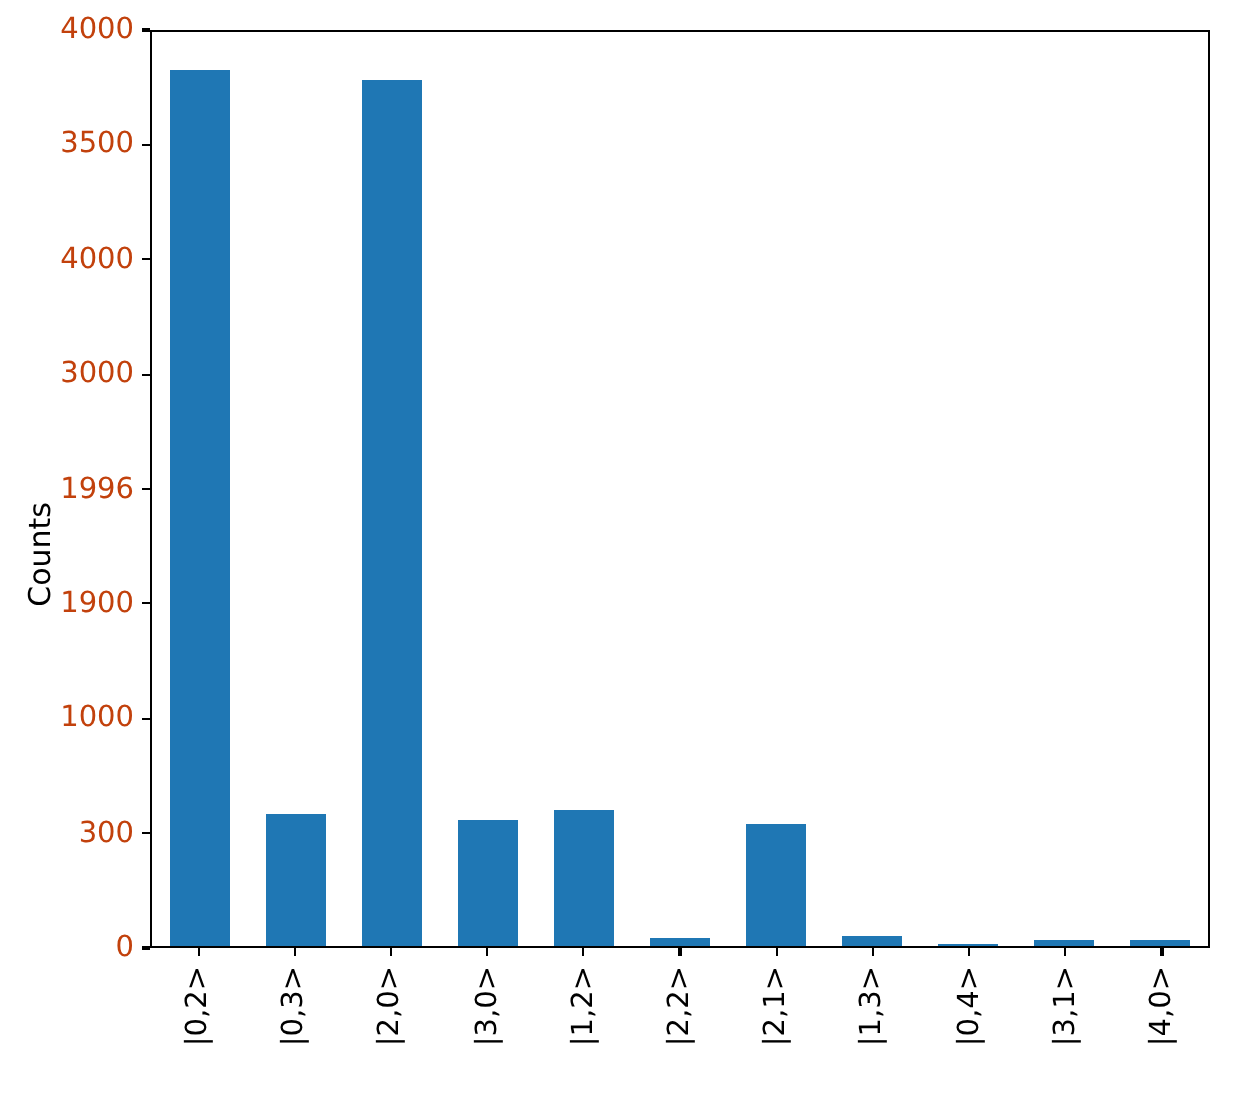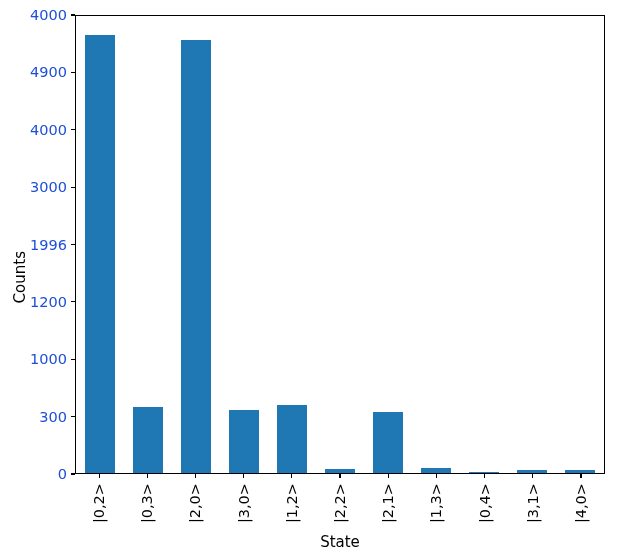--- a/index.html
+++ b/index.html
@@ -72,21 +72,21 @@
     top: -0.6px;
     width: 4px;
     height: 1.1px;
     background: #000000;
   }
   .ytick .tick-label {
     position: absolute;
     right: 8px;
     top: -9px;
     font-size: 14.5px;
-    color: #1d4ed8;
+    color: #c2410c;
     line-height: 18px;
     white-space: nowrap;
   }
   
   #x-axis-ticks {
     position: absolute;
     left: 75px;
     top: 474px;
     width: 530px;
     height: 80px;
@@ -157,37 +157,37 @@
       <div class="ytick" style="top: 401.625px;">
         <div class="tick-line"></div>
         <div class="tick-label">300</div>
       </div>
       <div class="ytick" style="top: 344.25px;">
         <div class="tick-line"></div>
         <div class="tick-label">1000</div>
       </div>
       <div class="ytick" style="top: 286.875px;">
         <div class="tick-line"></div>
-        <div class="tick-label">1200</div>
+        <div class="tick-label">1900</div>
       </div>
       <div class="ytick" style="top: 229.5px;">
         <div class="tick-line"></div>
         <div class="tick-label">1996</div>
       </div>
       <div class="ytick" style="top: 172.125px;">
         <div class="tick-line"></div>
         <div class="tick-label">3000</div>
       </div>
       <div class="ytick" style="top: 114.75px;">
         <div class="tick-line"></div>
         <div class="tick-label">4000</div>
       </div>
       <div class="ytick" style="top: 57.375px;">
         <div class="tick-line"></div>
-        <div class="tick-label">4900</div>
+        <div class="tick-label">3500</div>
       </div>
       <div class="ytick" style="top: 0px;">
         <div class="tick-line"></div>
         <div class="tick-label">4000</div>
       </div>
     </div>
 
   <div id="plot-area">
     <div id="bars">
         <div class="bar-slot">
@@ -266,15 +266,14 @@
       <div class="xtick">
         <div class="tick-line"></div>
         <div class="tick-label">|3,1&gt;</div>
       </div>
       <div class="xtick">
         <div class="tick-line"></div>
         <div class="tick-label">|4,0&gt;</div>
       </div>
     </div>
 
-  <div id="x-axis-label">State</div>
 
 </div>
 
 </body></html>

